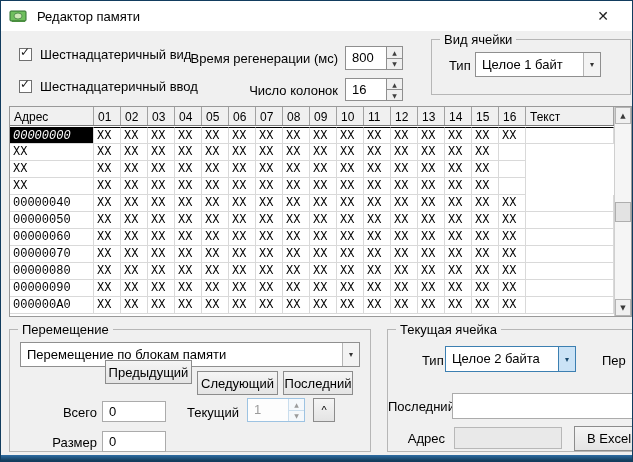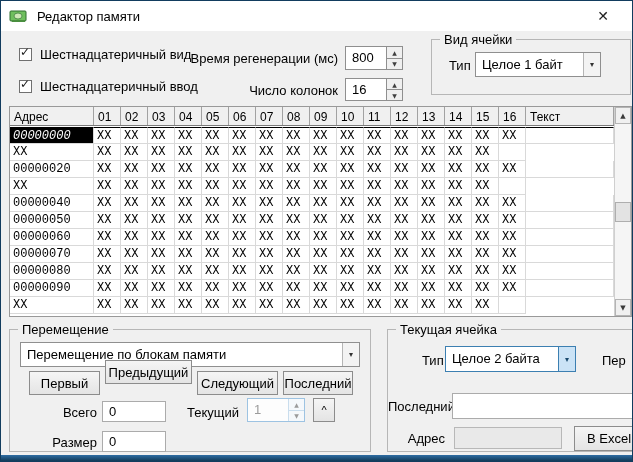--- a/index.html
+++ b/index.html
@@ -214,21 +214,20 @@
             <div class="td">XX</div>
             <div class="td">XX</div>
             <div class="td">XX</div>
             <div class="td">XX</div>
             <div class="td">XX</div>
             <div class="td">XX</div>
             <div class="td">XX</div>
             <div class="td"></div>
           </div>
           <div class="trow">
-            <div class="td addr">00000020</div>
             <div class="td">XX</div>
             <div class="td">XX</div>
             <div class="td">XX</div>
             <div class="td">XX</div>
             <div class="td">XX</div>
             <div class="td">XX</div>
             <div class="td">XX</div>
             <div class="td">XX</div>
             <div class="td">XX</div>
             <div class="td">XX</div>
@@ -373,20 +372,21 @@
             <div class="td">XX</div>
             <div class="td">XX</div>
             <div class="td">XX</div>
             <div class="td">XX</div>
             <div class="td">XX</div>
             <div class="td">XX</div>
             <div class="td">XX</div>
             <div class="td"></div>
           </div>
           <div class="trow">
+            <div class="td addr">000000A0</div>
             <div class="td">XX</div>
             <div class="td">XX</div>
             <div class="td">XX</div>
             <div class="td">XX</div>
             <div class="td">XX</div>
             <div class="td">XX</div>
             <div class="td">XX</div>
             <div class="td">XX</div>
             <div class="td">XX</div>
             <div class="td">XX</div>
@@ -407,21 +407,20 @@
         <div class="sbtn">▼</div>
       </div>
     </div>
 
     <div class="abs groupbox" style="left:8px;top:298px;width:362px;height:123px;">
       <span class="group-label">Перемещение</span>
       <div class="abs combo" style="left:10px;top:12px;width:340px;height:25px;">
         <div class="combo-val">Перемещение по блокам памяти</div>
         <div class="combo-arrow">▾</div>
       </div>
-      <div class="abs btn" style="left:19px;top:41px;width:71px;height:24px;">Первый</div>
       <div class="abs btn" style="left:95px;top:30px;width:87px;height:24px;">Предыдущий</div>
       <div class="abs btn" style="left:187px;top:41px;width:81px;height:24px;">Следующий</div>
       <div class="abs btn" style="left:273px;top:41px;width:70px;height:24px;">Последний</div>
 
       <div class="abs lbl r" style="left:22px;top:75px;width:65px;">Всего</div>
       <div class="abs field" style="left:92px;top:71px;width:64px;height:21px;">0</div>
 
       <div class="abs lbl r" style="left:167px;top:75px;width:62px;">Текущий</div>
       <div class="abs spinbox disabled" style="left:237px;top:68px;width:58px;height:24px;">
         <div class="spin-val">1</div>

